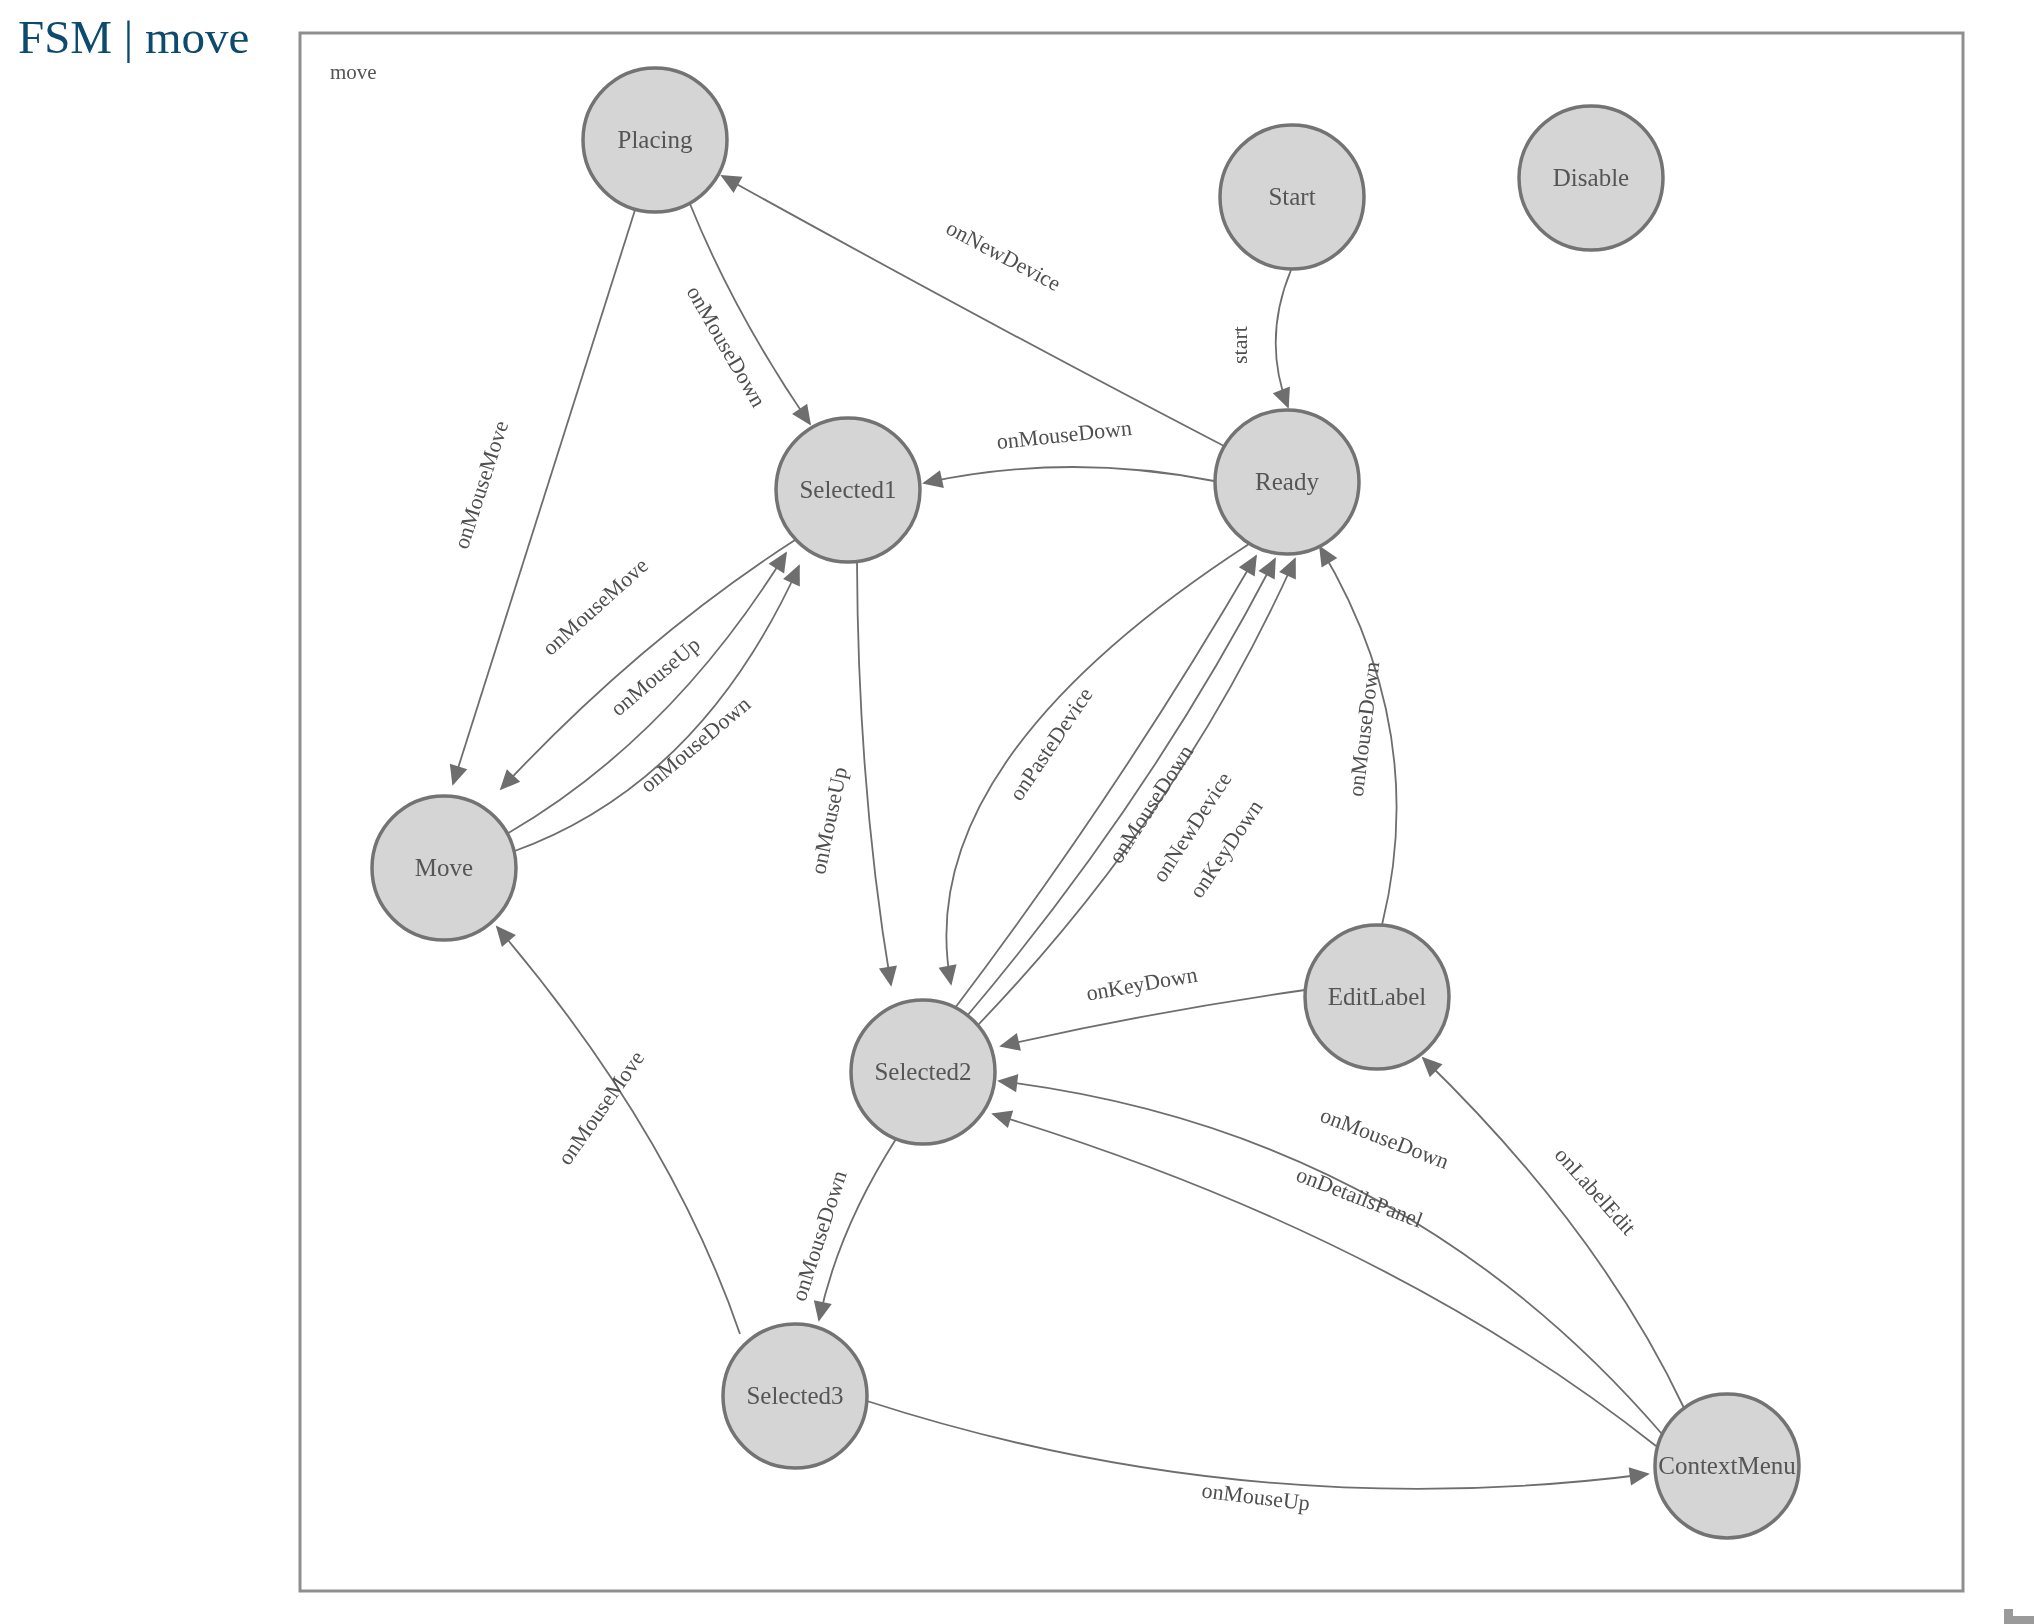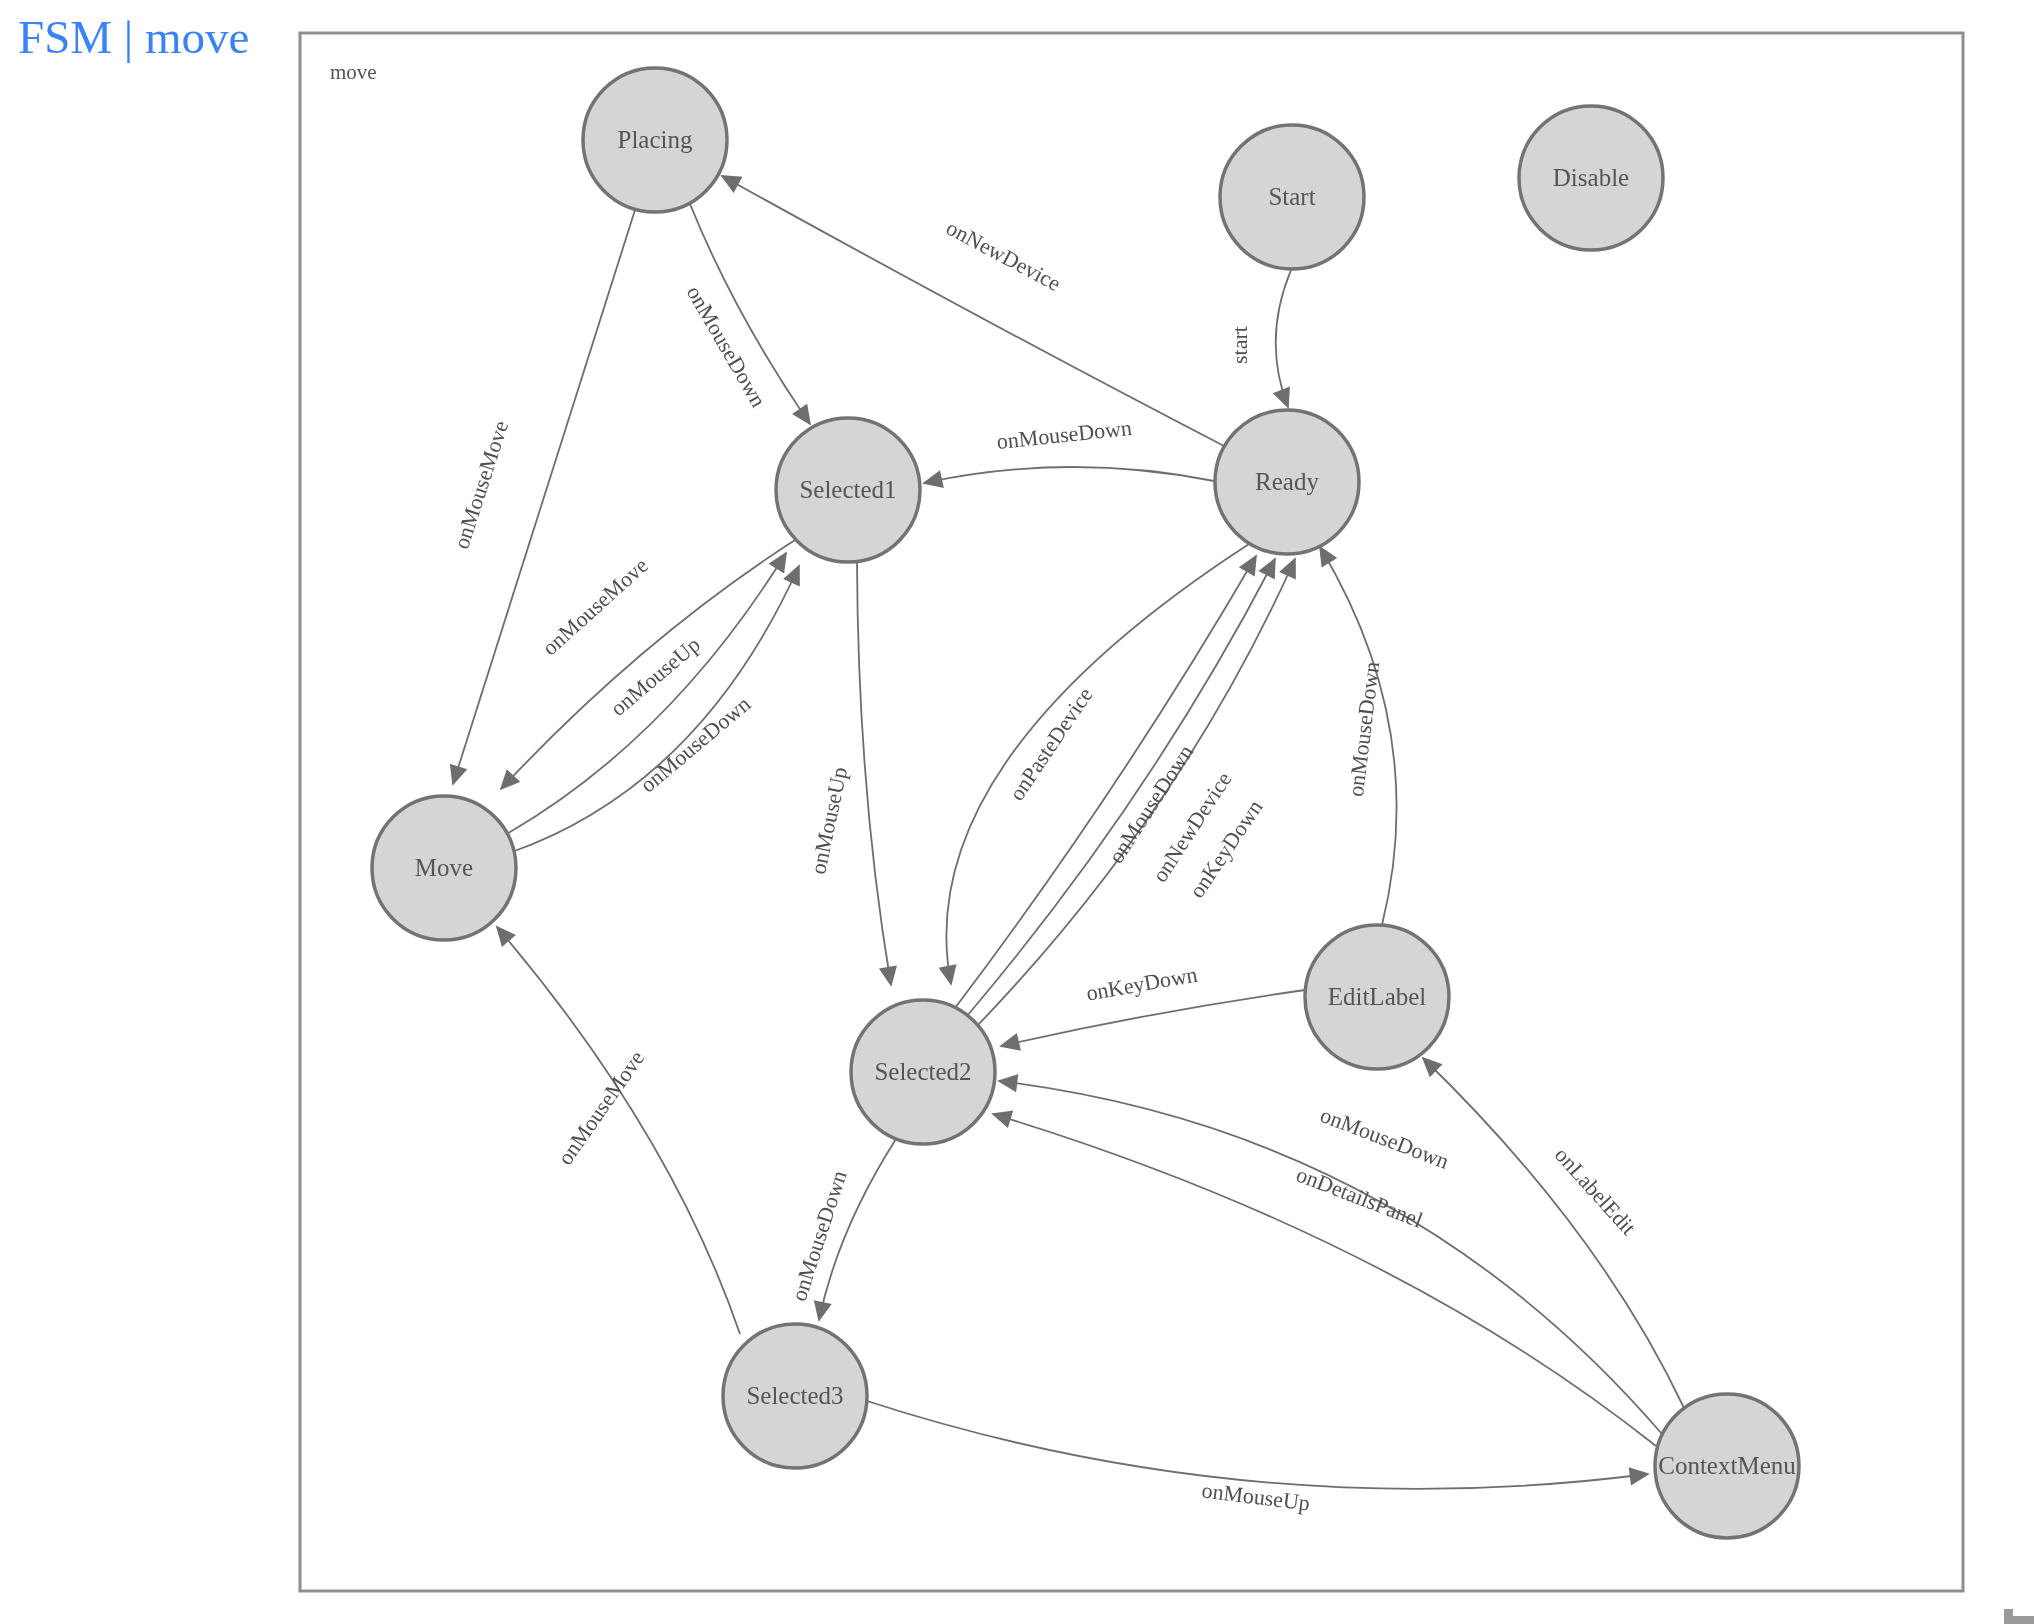--- a/index.html
+++ b/index.html
@@ -16,21 +16,21 @@
     position:absolute;left:330px;top:60px;
     font-size:21px;
   }
   #fsm-svg{position:absolute;left:0;top:0;}
   .node-label{font-size:25px;}
   .edge-label{font-size:22px;}
 </style>
 </head>
 <body>
 
-<div id="page-title" style="color: #3b82f6;">FSM | move</div>
+<div id="page-title" style="color: #0c4a6e;">FSM | move</div>
 <div id="canvas-label" style="color: rgb(85, 85, 85);">move</div>
 <svg id="fsm-svg" width="2034" height="1624" viewBox="0 0 2034 1624">
     <defs>
       <marker id="arrow" viewBox="0 0 12 12" refX="10" refY="6" markerUnits="userSpaceOnUse" markerWidth="26" markerHeight="22" orient="auto">
         <path d="M0,1 L11,6 L0,11 z" fill="#6e6e6e"></path>
       </marker>
     </defs>
     <rect x="300" y="33" width="1663" height="1558" fill="none" stroke="#8f8f8f" stroke-width="3"></rect>
     <path d="M1291,270 Q1262,340 1288,407" fill="none" stroke="#6e6e6e" stroke-width="1.8" marker-end="url(#arrow)"></path>
     <path d="M1224,446 Q1000,330 722,176" fill="none" stroke="#6e6e6e" stroke-width="1.8" marker-end="url(#arrow)"></path>

